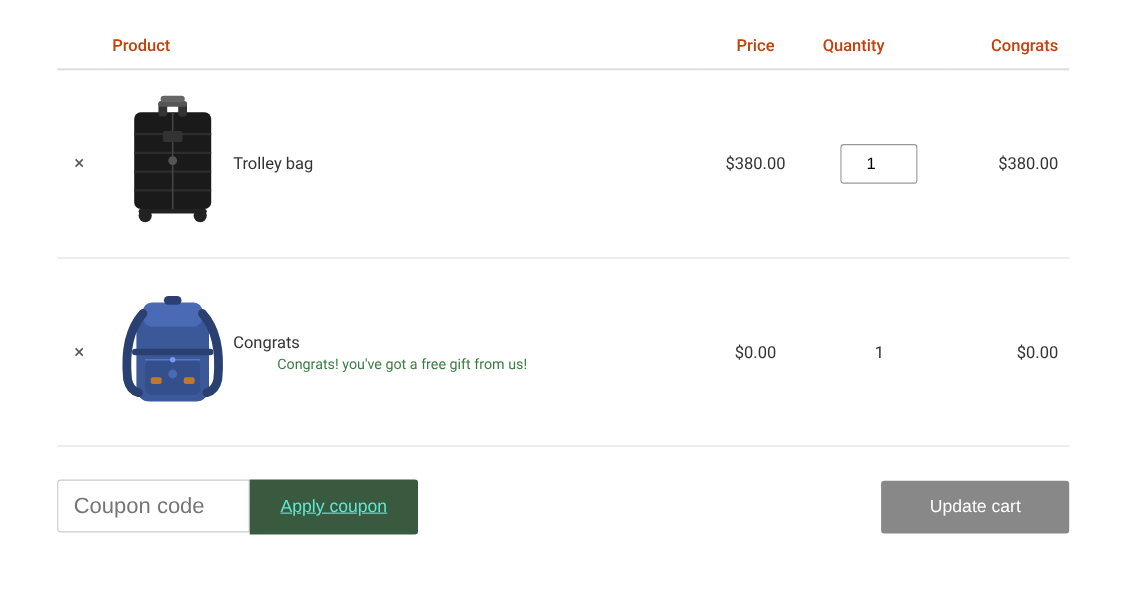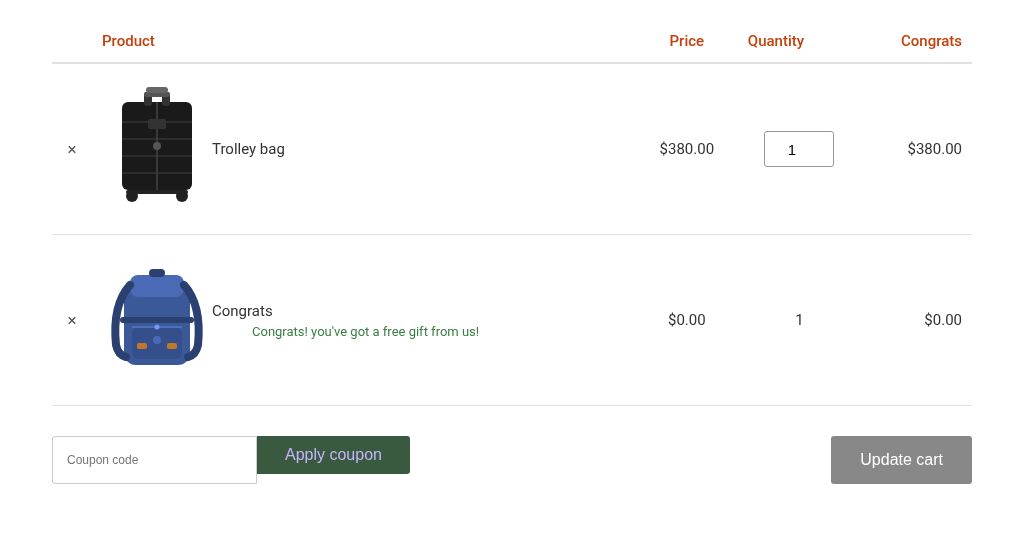--- a/index.html
+++ b/index.html
@@ -105,43 +105,44 @@
       justify-content: space-between;
       align-items: center;
       margin-top: 30px;
       padding: 0 0;
     }
     .coupon-section {
       display: flex;
       gap: 0;
     }
     .coupon-input {
-      width: 205px;
+      width: 175px;
       height: 48px;
       border: 1px solid #ccc;
       padding: 8px 14px;
-      font-size: 12px;
+      font-size: 20px;
       color: #999;
       border-radius: 3px 0 0 3px;
       outline: none;
     }
     .apply-coupon-btn {
-      height: 38px;
+      height: 50px;
       padding: 0 28px;
       background: #3a5a40;
-      color: #c4b5fd;
+      color: #5eead4;
       border: none;
       font-size: 16px;
       cursor: pointer;
       border-radius: 0 3px 3px 0;
       font-weight: 400;
+      text-decoration: underline;
     }
     .update-cart-btn {
       height: 48px;
-      padding: 0 29px;
+      padding: 0 44px;
       background: #888;
       color: #fff;
       border: none;
       font-size: 16px;
       cursor: pointer;
       border-radius: 3px;
       font-weight: 400;
     }
 
     

